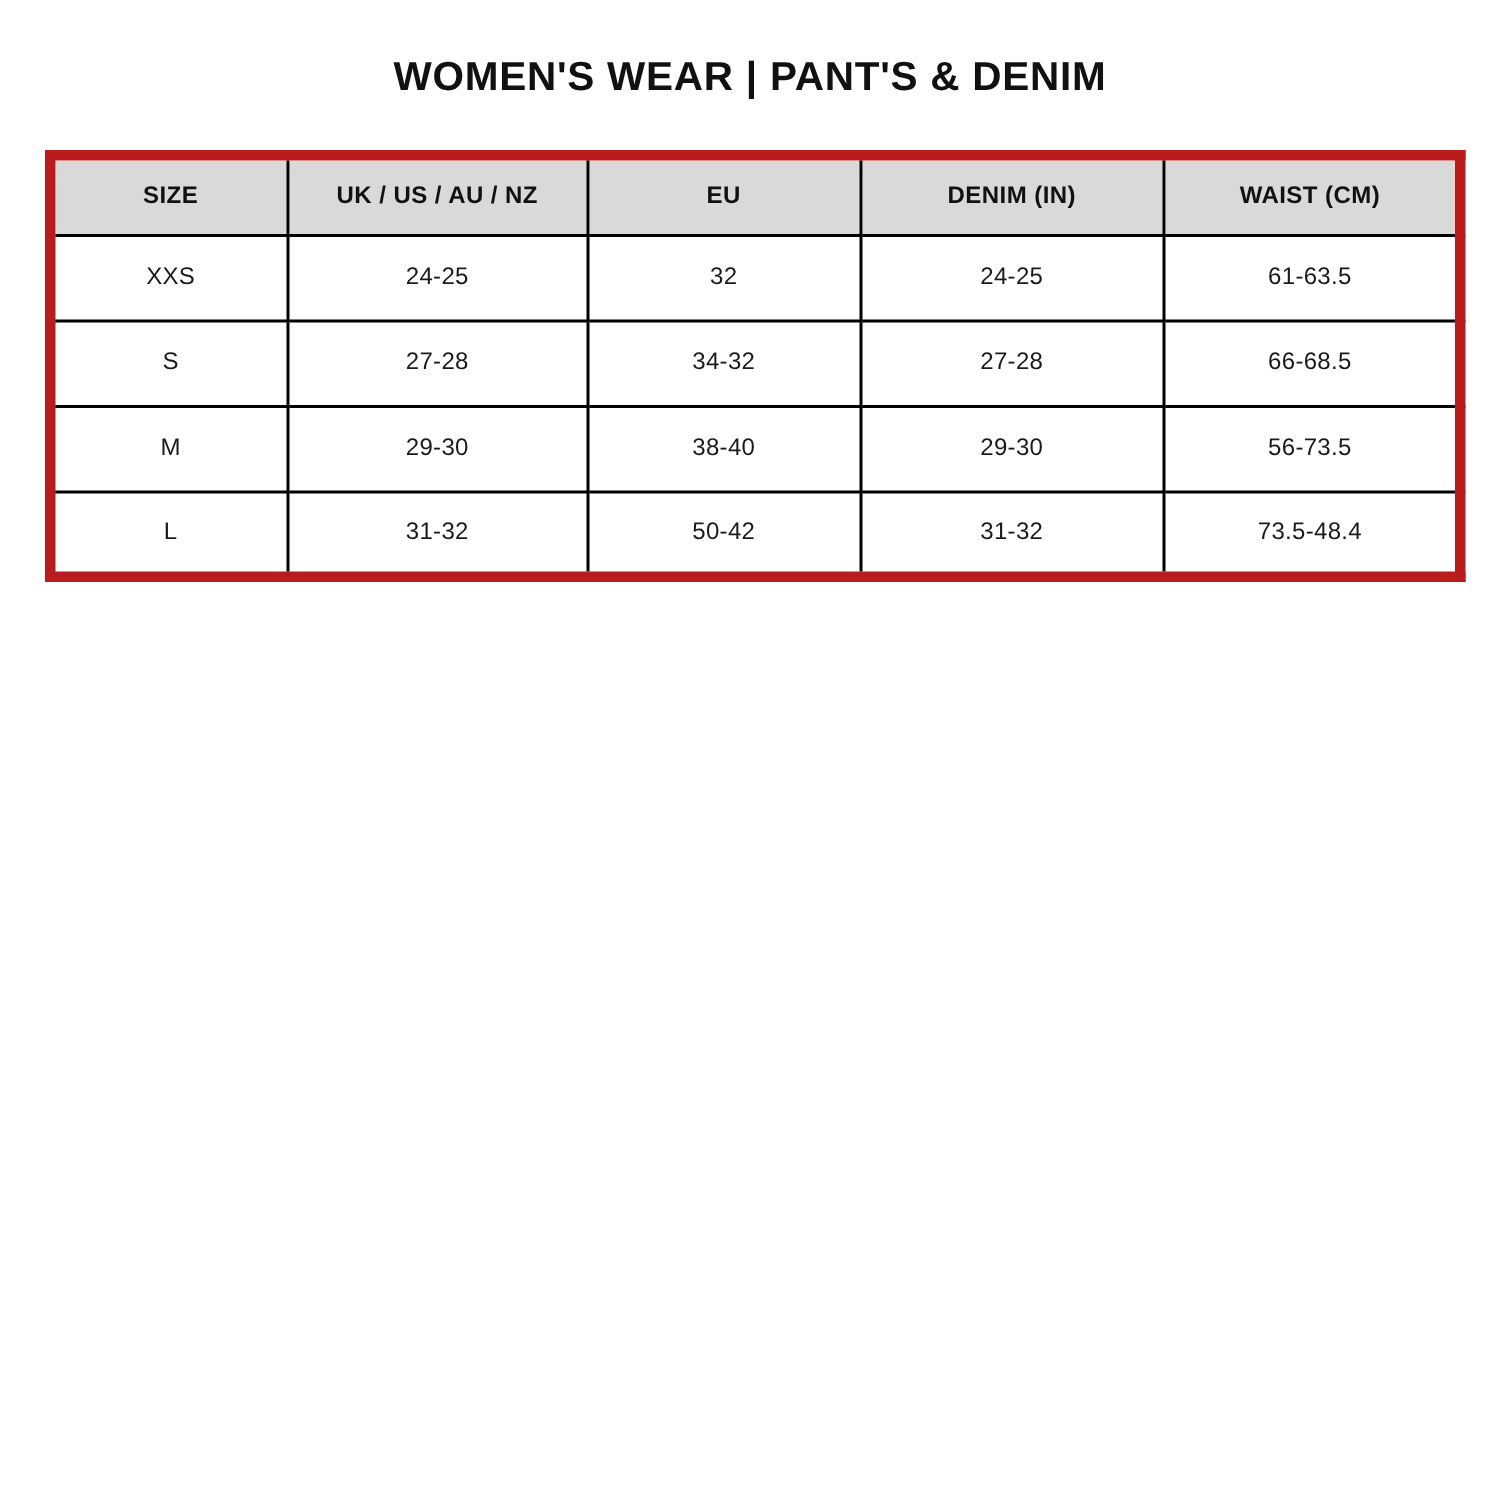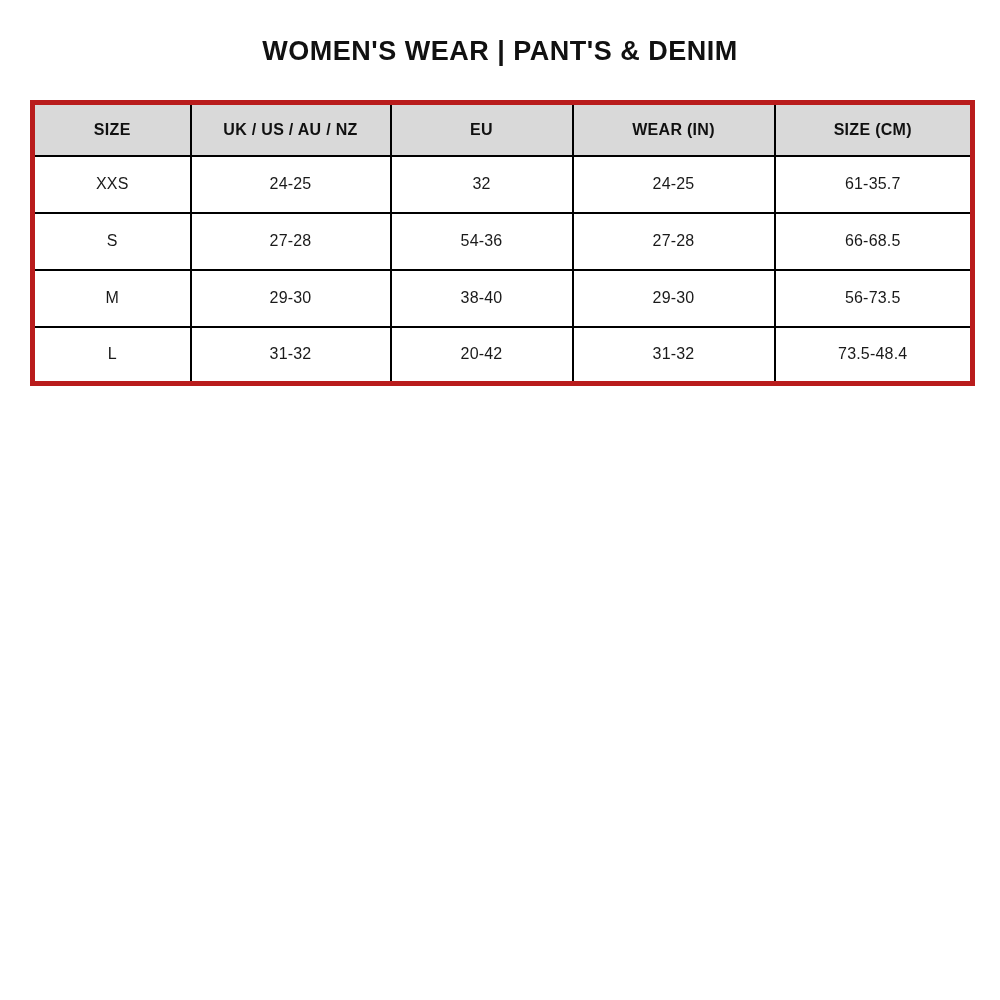--- a/index.html
+++ b/index.html
@@ -19,21 +19,21 @@
     font-weight: 700;
     letter-spacing: 0.5px;
     color: #111111;
   }
   table.size-chart {
     position: absolute;
     top: 100px; left: 30px;
     width: 940px;
     border-collapse: collapse;
     table-layout: fixed;
-    border: 5px solid #b91c1c;
+    border: 7px solid #b91c1c;
   }
   .size-chart th, .size-chart td {
     border: 2px solid #000000;
     text-align: center;
     vertical-align: middle;
     overflow: hidden;
     white-space: nowrap;
   }
   .size-chart th {
     background: #d9d9d9;
@@ -63,48 +63,48 @@
       <col style="width:200px">
       <col style="width:182px">
       <col style="width:202px">
       <col style="width:198px">
     </colgroup>
     <thead>
       <tr>
           <th>SIZE</th>
           <th>UK / US / AU / NZ</th>
           <th>EU</th>
-          <th>WEAR (IN)</th>
-          <th>SIZE (CM)</th>
+          <th>DENIM (IN)</th>
+          <th>WAIST (CM)</th>
         </tr>
     </thead>
     <tbody>
         <tr>
           <td>XXS</td>
           <td>24-25</td>
           <td>32</td>
           <td>24-25</td>
-          <td>61-35.7</td>
+          <td>61-63.5</td>
         </tr>
         <tr>
           <td>S</td>
           <td>27-28</td>
-          <td>54-36</td>
+          <td>34-32</td>
           <td>27-28</td>
           <td>66-68.5</td>
         </tr>
         <tr>
           <td>M</td>
           <td>29-30</td>
           <td>38-40</td>
           <td>29-30</td>
           <td>56-73.5</td>
         </tr>
         <tr>
           <td>L</td>
           <td>31-32</td>
-          <td>20-42</td>
+          <td>50-42</td>
           <td>31-32</td>
           <td>73.5-48.4</td>
         </tr>
       </tbody>
   </table>
 </div>
 
 </body></html>

